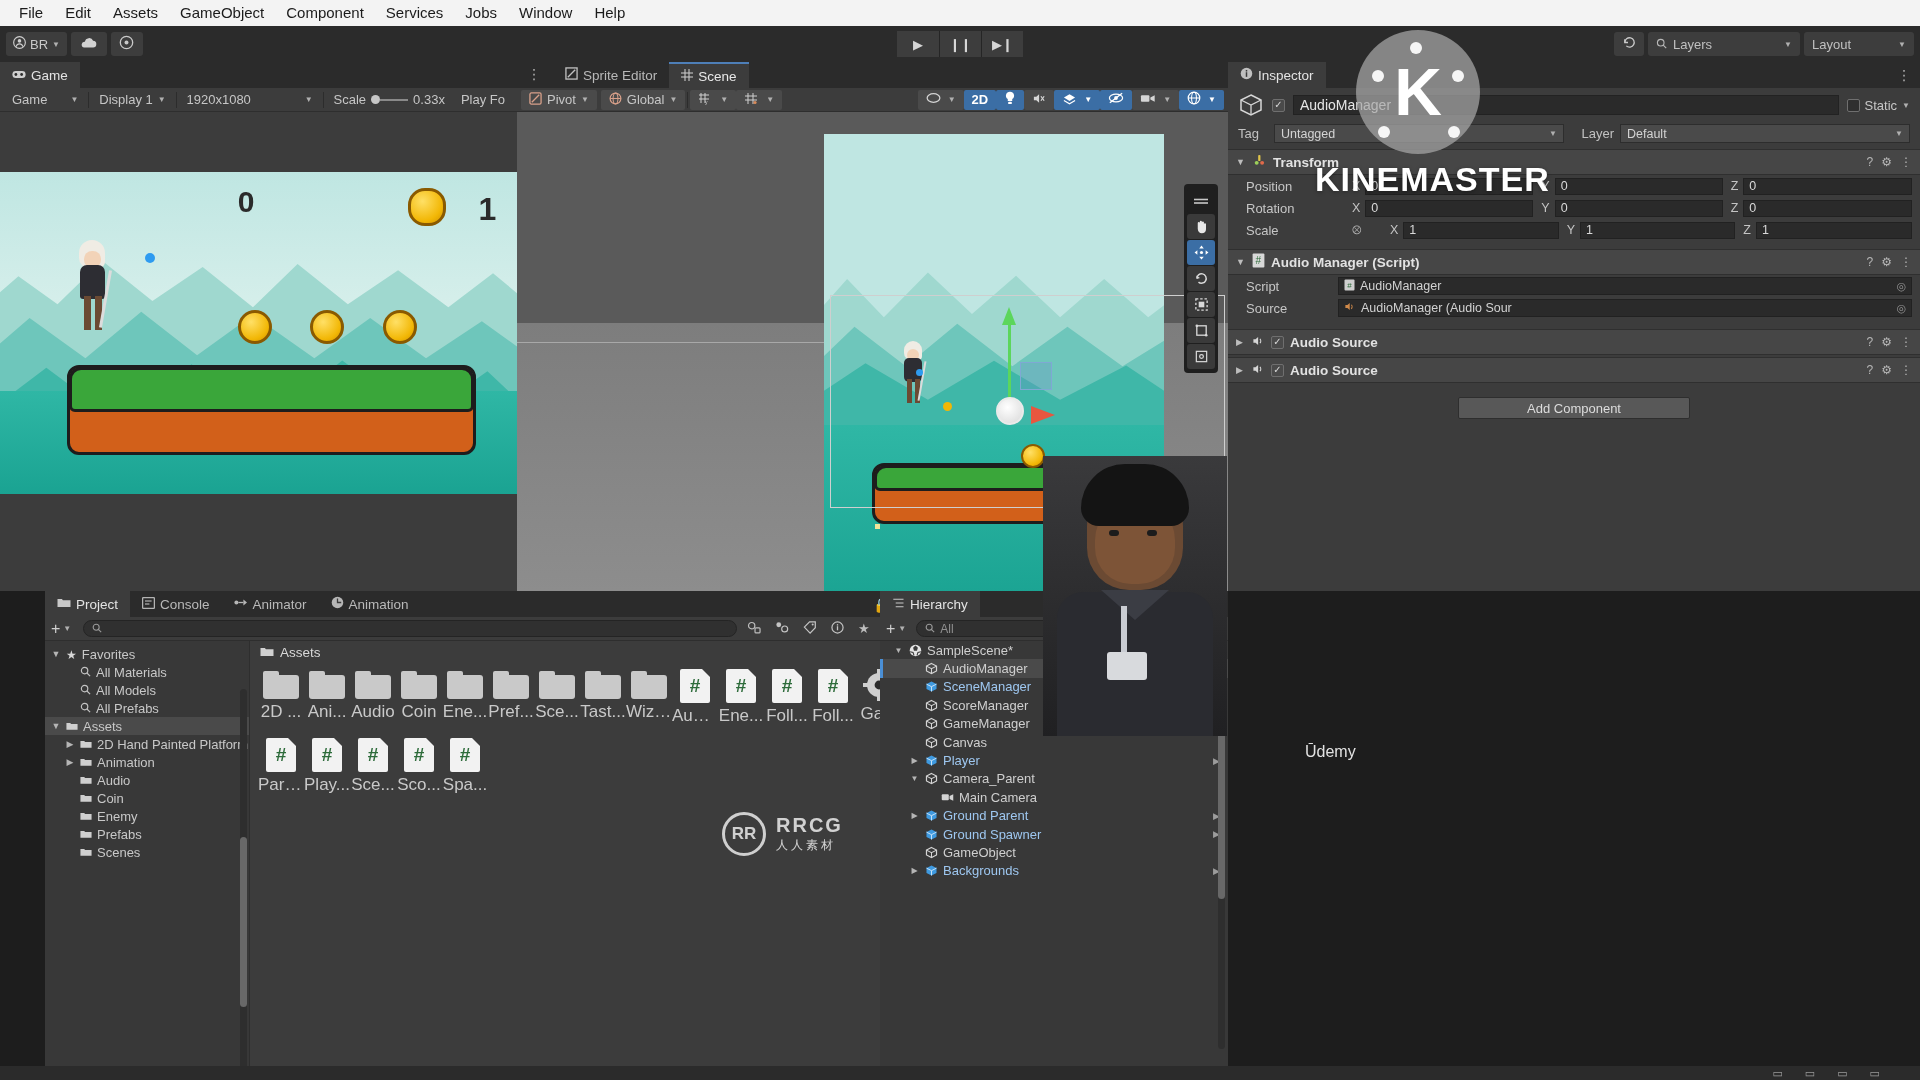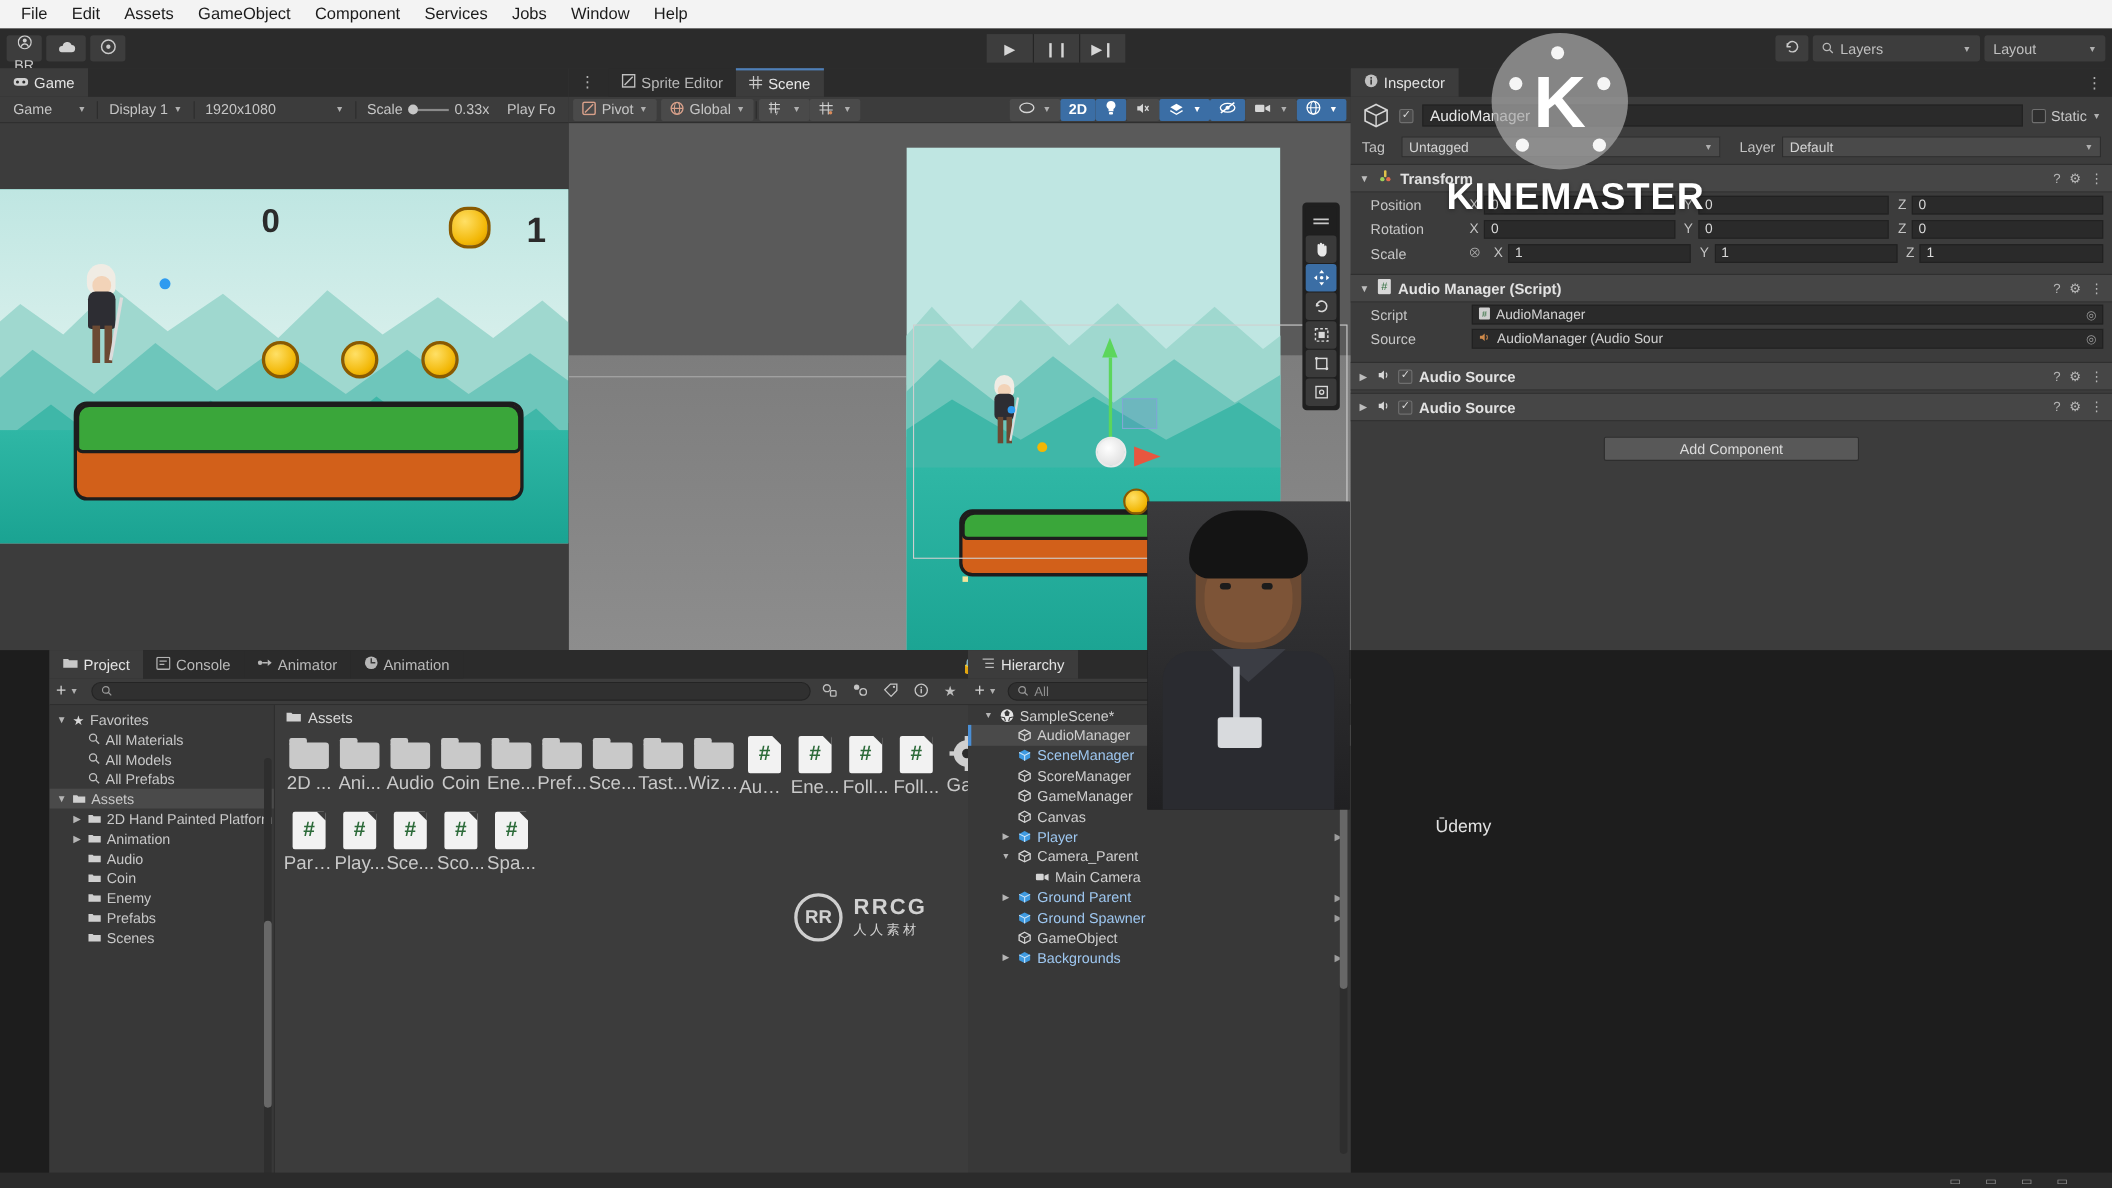--- a/index.html
+++ b/index.html
@@ -27,21 +27,21 @@
   
   .toolbar {
     position: absolute; left: 0; top: 26px; width: 1920px; height: 36px;
     background: #2b2b2b; display: flex; align-items: center; padding: 0 6px;
   }
   .tb-btn {
     height: 24px; background: #3d3d3d; border-radius: 3px;
     display: flex; align-items: center; gap: 4px; padding: 0 7px;
     color: #c9c9c9; font-size: 13px; margin-right: 4px;
   }
-  .tb-btn.acct { background: #3d3d3d; flex-direction: column; }
+  .tb-btn.acct { background: #3d3d3d; }
   .tb-caret { font-size: 8px; color: #b0b0b0; }
   .play-group {
     position: absolute; left: 50%; transform: translateX(-50%);
     display: flex; align-items: center; gap: 0;
   }
   .play-btn {
     width: 42px; height: 26px; background: #3d3d3d;
     display: flex; align-items: center; justify-content: center;
     color: #d6d6d6; font-size: 13px;
   }
@@ -218,21 +218,21 @@
     display:flex; align-items:center; justify-content:space-between;
     padding: 0 6px; color:#d4d4d4; font-size:12.5px;
   }
   .comp-header {
     height:26px; background:#464646; display:flex; align-items:center;
     gap:6px; padding: 0 8px; border-top:1px solid #2f2f2f; border-bottom:1px solid #2f2f2f;
   }
   .comp-title { font-size:13.5px; color:#e2e2e2; font-weight:bold; }
   .comp-right { margin-left:auto; display:flex; align-items:center; gap:8px; color:#b6b6b6; font-size:12px; }
   .foldout { color:#bdbdbd; font-size:9px; width:10px; }
-  .prop-row { display:flex; align-items:center; height:22px; padding: 0 8px 0 18px; gap:4px; font-size:13px; }
+  .prop-row { display:flex; align-items:center; height:22px; padding: 0 8px 0 18px; gap:20px; font-size:13px; }
   .prop-label { width:86px; color:#c6c6c6; }
   .vec3 { display:flex; flex:1; gap:8px; align-items:center; }
   .vec-item { display:flex; align-items:center; gap:5px; flex:1; }
   .vec-axis { color:#c4c4c4; font-size:12.5px; }
   .vec-field {
     flex:1; height:17px; background:#2a2a2a; border:1px solid #212121;
     color:#d9d9d9; font-size:12.5px; display:flex; align-items:center; padding:0 5px;
   }
   .obj-row { display:flex; align-items:center; height:22px; padding: 0 8px 0 18px; gap:6px; font-size:13px; }
   .obj-field {

